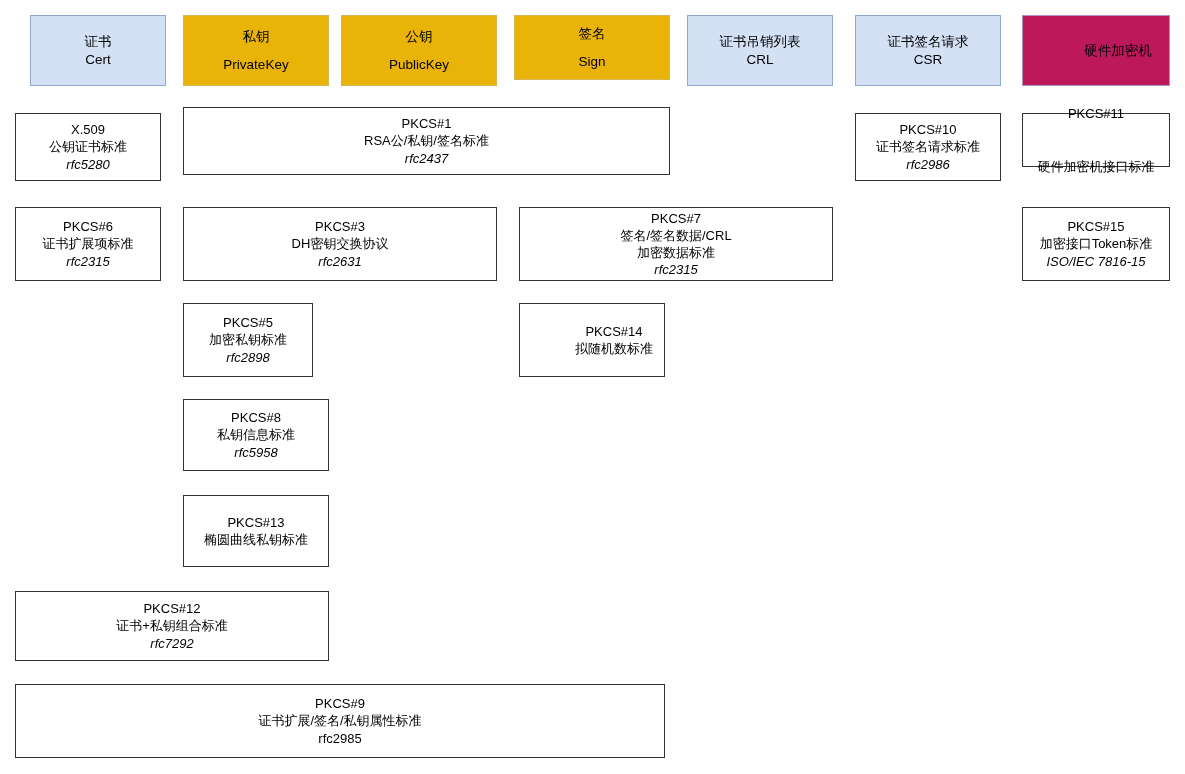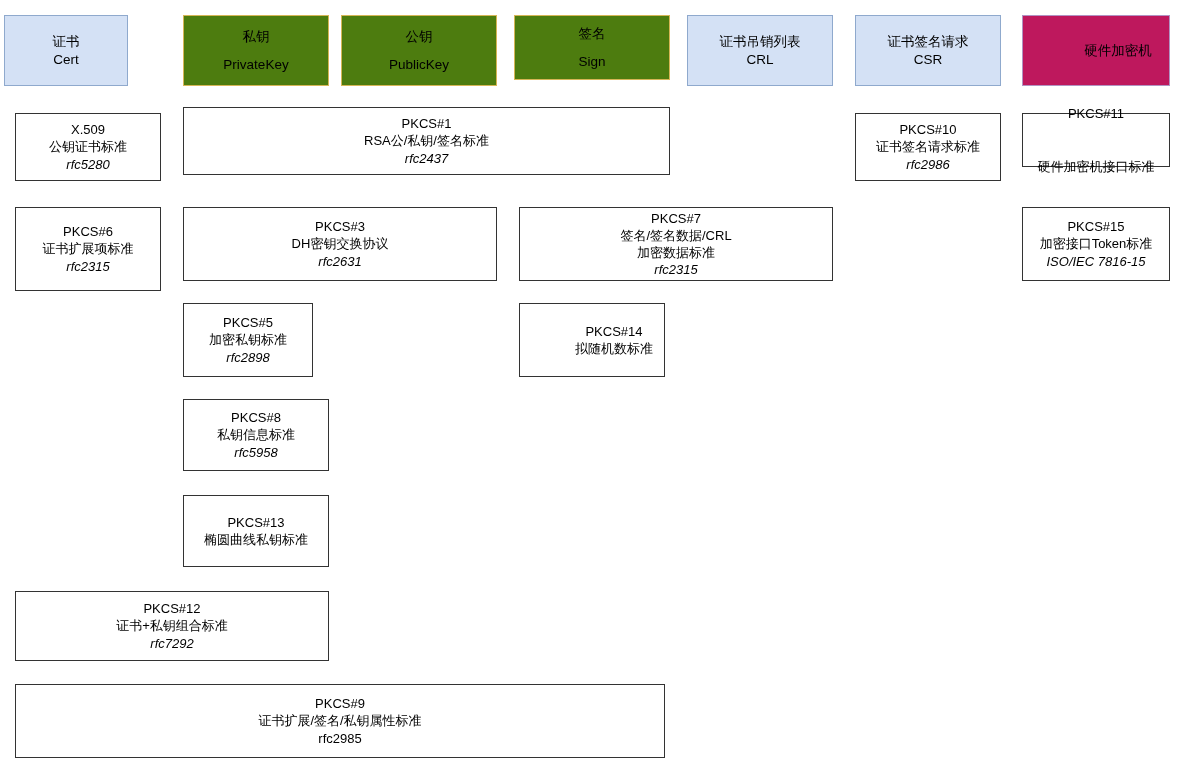--- a/index.html
+++ b/index.html
@@ -32,40 +32,40 @@
     line-height: 1.32;
     color: #000000;
   }
 
   
   .hdr {
     border: 1px solid #9aabc4;
     font-size: 13.5px;
   }
   .hdr.blue   { background: #d4e1f5; border-color: #8fa9cd; }
-  .hdr.yellow { background: #4d7c0f; border-color: #d6b656; gap: 10px; }
+  .hdr.yellow { background: #eab308; border-color: #d6b656; gap: 10px; }
   .hdr.purple { background: #be185d; border-color: #b193c2; padding-left: 44px; }
   .hdr .ln { display: block; }
 
   
   .std {
     background: #ffffff;
     border: 1.6px solid #333333;
     font-size: 13px;
   }
   .std .ln { display: block; white-space: nowrap; }
   .std .ref { font-style: italic; }
   .std .ref.upright { font-style: normal; }
 </style>
 </head>
 <body>
 
 <div id="canvas">
   <div id="category-row">
-      <div class="box hdr blue" style="left: 4px; top: 15px; width: 124px; height: 71px;">
+      <div class="box hdr blue" style="left: 30px; top: 15px; width: 136px; height: 71px;">
         <span class="ln">证书</span>
         <span class="ln">Cert</span>
       </div>
       <div class="box hdr yellow" style="left: 183px; top: 15px; width: 146px; height: 71px;">
         <span class="ln">私钥</span>
         <span class="ln">PrivateKey</span>
       </div>
       <div class="box hdr yellow" style="left: 341px; top: 15px; width: 156px; height: 71px;">
         <span class="ln">公钥</span>
         <span class="ln">PublicKey</span>
@@ -99,21 +99,21 @@
       </div>
       <div class="box std" style="left: 855px; top: 113px; width: 146px; height: 68px;">
         <span class="ln">PKCS#10</span>
         <span class="ln">证书签名请求标准</span>
         <span class="ln ref">rfc2986</span>
       </div>
       <div class="box std" style="left: 1022px; top: 113px; width: 148px; height: 54px; gap: 36px;">
         <span class="ln">PKCS#11</span>
         <span class="ln">硬件加密机接口标准</span>
       </div>
-      <div class="box std" style="left: 15px; top: 207px; width: 146px; height: 84px;">
+      <div class="box std" style="left: 15px; top: 207px; width: 146px; height: 74px;">
         <span class="ln">PKCS#6</span>
         <span class="ln">证书扩展项标准</span>
         <span class="ln ref">rfc2315</span>
       </div>
       <div class="box std" style="left: 183px; top: 207px; width: 314px; height: 74px;">
         <span class="ln">PKCS#3</span>
         <span class="ln">DH密钥交换协议</span>
         <span class="ln ref">rfc2631</span>
       </div>
       <div class="box std" style="left: 519px; top: 207px; width: 314px; height: 74px;">

